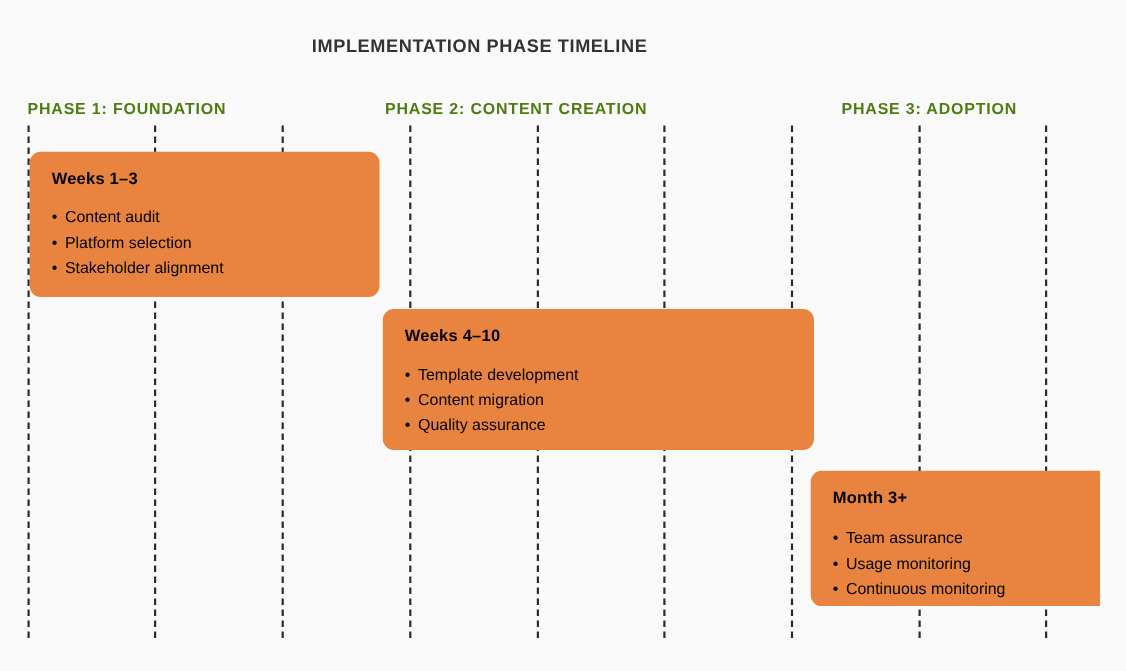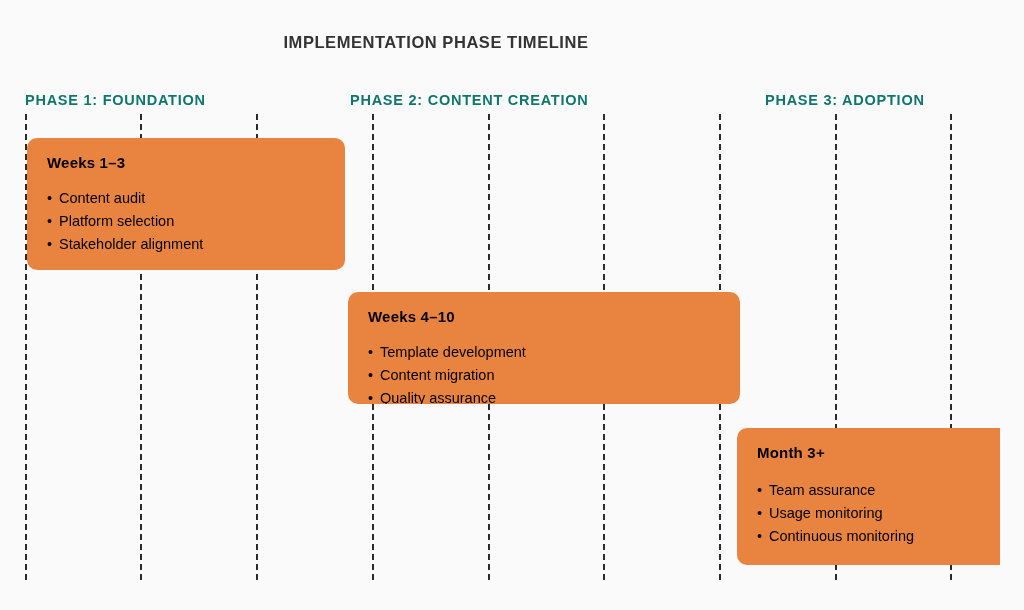--- a/index.html
+++ b/index.html
@@ -34,21 +34,21 @@
     color: #333333;
     white-space: nowrap;
   }
 
   
   .phase-header {
     position: absolute;
     font-size: 14.5px;
     font-weight: bold;
     letter-spacing: 0.75px;
-    color: #0f766e;
+    color: #4d7c0f;
     white-space: nowrap;
     top: 92px;
   }
   #phase-header-0 { left: 25px; }
   #phase-header-1 { left: 350px; }
   #phase-header-2 { left: 765px; }
 
   
   .gridline {
     position: absolute;
@@ -92,22 +92,22 @@
     padding-left: 12px;
   }
   .card-tasks li .bullet-dot {
     position: absolute;
     left: 0;
     top: 0;
   }
 
   
   #phase-card-0 { left: 27px;  top: 138px; width: 318px; height: 132px; }
-  #phase-card-1 { left: 348px; top: 292px; width: 392px; height: 112px; }
-  #phase-card-2 { left: 737px; top: 428px; width: 263px; height: 137px; }
+  #phase-card-1 { left: 348px; top: 281px; width: 392px; height: 128px; }
+  #phase-card-2 { left: 737px; top: 428px; width: 263px; height: 123px; }
 
   #phase-card-0 .card-tasks { margin-top: 16px; }
   #phase-card-1 .card-tasks { margin-top: 16px; }
   #phase-card-2 .card-tasks { margin-top: 18px; }
 </style>
 </head>
 <body>
 
 <div id="stage">
 

